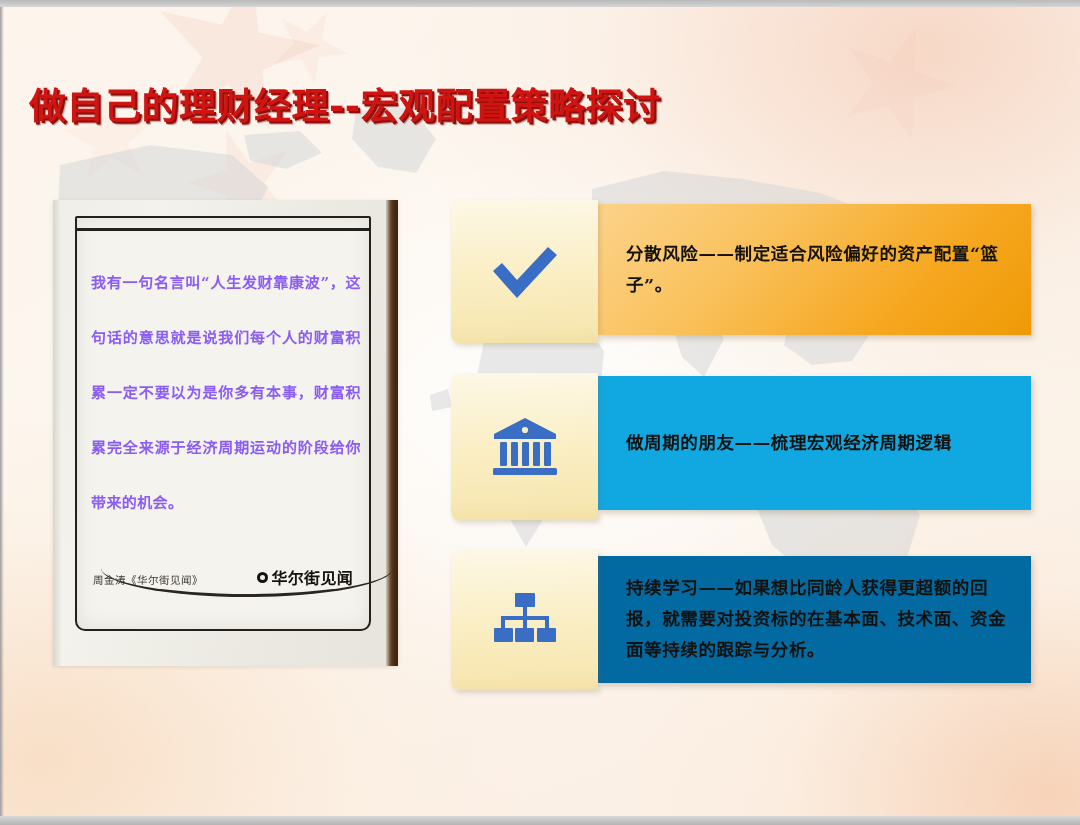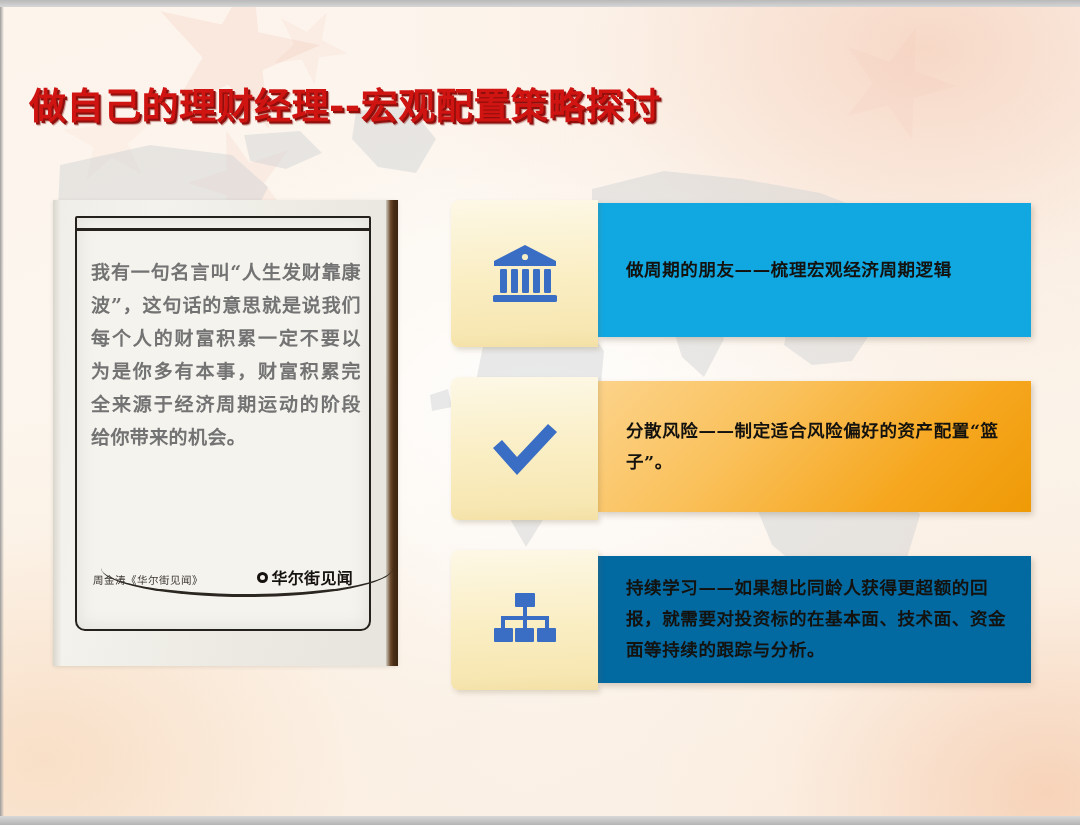--- a/index.html
+++ b/index.html
@@ -122,24 +122,24 @@
     left: -2px; right: -2px; top: 10px;
     height: 3px;
     background: #24201c;
   }
   .photo .article-body {
     position: absolute;
     left: 14px; top: 38px;
     width: 270px;
     font-family: "DejaVu Serif", "Liberation Serif", serif;
     font-weight: bold;
-    font-size: 19px;
-    line-height: 33px;
+    font-size: 15px;
+    line-height: 55px;
     letter-spacing: 0.4px;
-    color: #737373;
+    color: #8b5cf6;
     text-align: justify;
   }
   .photo .article-credit {
     position: absolute;
     left: 16px;
     bottom: 42px;
     font-family: "DejaVu Serif", "Liberation Serif", serif;
     font-size: 10.5px;
     color: #3a352f;
     letter-spacing: 0.5px;
@@ -296,53 +296,53 @@
       <div class="curve"></div>
       <div class="article-credit">周金涛《华尔街见闻》</div>
       <div class="article-source">
         <span class="source-mark"></span>
         <span>华尔街见闻</span>
       </div>
     </div>
   </div>
 
   <div class="rows">
+
+    <div class="row">
+      <div class="icon-panel tall-2">
+        <span>
+          <svg class="icon-svg" width="78" height="62" viewBox="0 0 78 62" xmlns="http://www.w3.org/2000/svg" aria-hidden="true">
+            <path d="M7 30 L16 22 L31 39 L62 6 L71 14 L31 57 Z" fill="#3a6ec4"></path>
+          </svg>
+        </span>
+      </div>
+      <div class="text-panel orange-grad t2">
+        <span>分散风险——制定适合风险偏好的资产配置“篮子”。</span>
+      </div>
+    </div>
 
     <div class="row">
       <div class="icon-panel tall-1">
         <span>
           <svg class="icon-svg" width="66" height="60" viewBox="0 0 66 60" xmlns="http://www.w3.org/2000/svg" aria-hidden="true">
             <g fill="#3a6ec4">
               <path d="M33 1 L64 17 L64 22 L2 22 L2 17 Z"></path>
               <circle cx="33" cy="13" r="3.1" fill="#f8eec6"></circle>
               <rect x="8" y="25" width="7" height="24" rx="1.2"></rect>
               <rect x="19" y="25" width="7" height="24" rx="1.2"></rect>
               <rect x="30" y="25" width="7" height="24" rx="1.2"></rect>
               <rect x="41" y="25" width="7" height="24" rx="1.2"></rect>
               <rect x="52" y="25" width="7" height="24" rx="1.2"></rect>
               <rect x="1" y="51" width="64" height="7" rx="1.6"></rect>
             </g>
           </svg>
         </span>
       </div>
       <div class="text-panel cyan t1">
         <span>做周期的朋友——梳理宏观经济周期逻辑</span>
-      </div>
-    </div>
-
-    <div class="row">
-      <div class="icon-panel tall-2">
-        <span>
-          <svg class="icon-svg" width="78" height="62" viewBox="0 0 78 62" xmlns="http://www.w3.org/2000/svg" aria-hidden="true">
-            <path d="M7 30 L16 22 L31 39 L62 6 L71 14 L31 57 Z" fill="#3a6ec4"></path>
-          </svg>
-        </span>
-      </div>
-      <div class="text-panel orange-grad t2">
-        <span>分散风险——制定适合风险偏好的资产配置“篮子”。</span>
       </div>
     </div>
 
     <div class="row">
       <div class="icon-panel tall-3">
         <span>
           <svg class="icon-svg" width="64" height="58" viewBox="0 0 64 58" xmlns="http://www.w3.org/2000/svg" aria-hidden="true">
             <g fill="#3a6ec4">
               <rect x="22" y="2" width="20" height="14" rx="1"></rect>
               <rect x="30" y="16" width="4" height="11"></rect>

